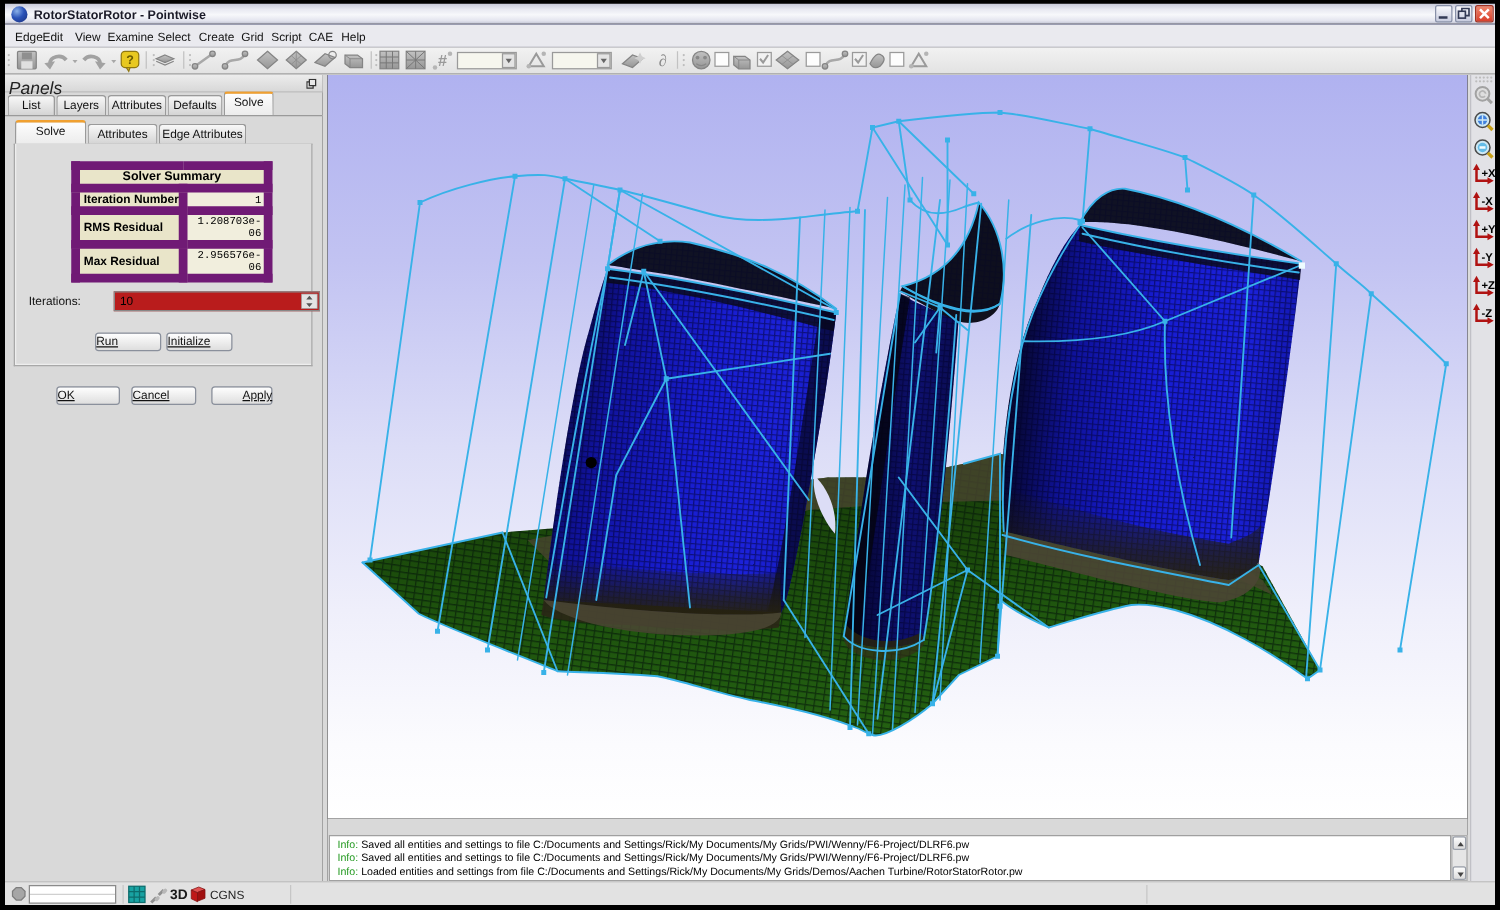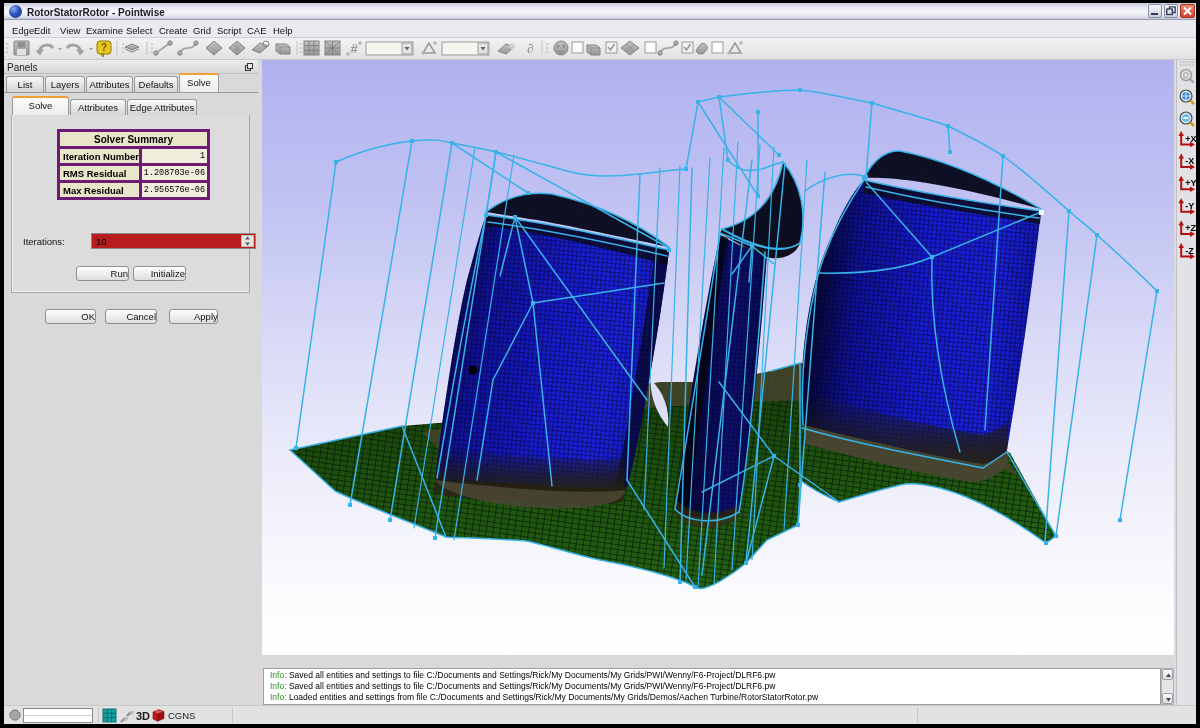--- a/index.html
+++ b/index.html
@@ -19,41 +19,41 @@
 #btn-close { left:1180px; width:15px; background:linear-gradient(180deg,#f0876d,#d8402c); border-color:#a03020; color:#fff; font-weight:bold;}
 
 #menubar { position:absolute; left:4px; top:20px; width:1192px; height:18px; background:#eaeaef; border-bottom:1px solid #d0d0d8;}
 #menubar span { position:absolute; top:5px; font-size:9.5px; color:#111; }
 
 #toolbar { position:absolute; left:4px; top:38px; width:1192px; height:22px;
   background:linear-gradient(180deg,#f2f2f2,#e2e2e2); border-bottom:1px solid #c6c6c6;}
 
 #panel { position:absolute; left:4px; top:60px; width:254px; height:645px; background:#d9d9d9; }
 #paneltitle { position:absolute; left:0; top:0; width:254px; height:14px; background:linear-gradient(180deg,#ececec,#d8d8d8); border-bottom:1px solid #bdbdbd; }
-#paneltitle .t { position:absolute; left:3px; top:2px; font-size:10px; color:#222; }
+#paneltitle .t { position:absolute; left:3px; top:2px; font-size:14px; color:#222;font-style:italic; }
 .tab { position:absolute; font-size:9.5px; color:#111; text-align:center; white-space:nowrap;
   background:linear-gradient(180deg,#f8f8f8,#d4d4d4); border:1px solid #9a9a9a; border-bottom:none;
   border-radius:3px 3px 0 0; height:16px; line-height:15px; top:16px;}
 .tab.active { background:#ececec; border-top:2px solid #f0a030; height:19px; top:13px; line-height:16px; z-index:3; background:linear-gradient(180deg,#fdfdfd,#ececec);}
 .tabline { position:absolute; left:0px; top:32px; width:254px; height:1px; background:#9a9a9a; }
 .tab2 { top:39px; }
 .tab2.active { top:36px; }
 .tabline2 { position:absolute; left:7px; top:55px; width:239px; height:1px; background:#9a9a9a; }
 #groupbox { position:absolute; left:7px; top:55px; width:239px; height:178px; border:1px solid #a8a8a8; border-top:none; background:#dcdcdc; box-shadow: inset 1px -1px 0 #eeeeee;}
 
 #stable { position:absolute; left:53px; top:69px; border-collapse:collapse; }
-#stable td { border:3px solid #701a75; font-size:9.5px; height:17px; padding:0;}
+#stable td { border:7px solid #701a75; font-size:9.5px; height:17px; padding:0;}
 #stable .hd { background:#e9e5c9; font-weight:bold; text-align:center; width:148px; font-size:10px;}
 #stable .lb { background:#e9e5c9; font-weight:bold; width:80px; padding-left:3px; white-space:nowrap;}
 #stable .vl { background:#f1eedd; font-family:"Liberation Mono", monospace; font-size:8.5px; text-align:right; width:68px; padding-right:2px;}
 #iterlabel { position:absolute; left:19px; top:176px; font-size:9.5px; color:#111;}
 #itercombo { position:absolute; left:87px; top:173px; width:165px; height:16px; background:#b91c1c; border:1px solid #888; }
 #itercombo .v { position:absolute; left:4px; top:2px; font-size:9.5px; }
-.pbtn { position:absolute; font-size:9.5px; color:#111; text-align:right;
-  background:linear-gradient(180deg,#fefefe,#dedede); border:1px solid #8a909c; border-radius:3px; height:15px; line-height:14px;}
+.pbtn { position:absolute; font-size:9.5px; color:#111; text-align:left;
+  background:linear-gradient(180deg,#fefefe,#dedede); border:1px solid #8a909c; border-radius:3px; height:15px; line-height:14px;text-decoration:underline;}
 
 #viewport { position:absolute; left:262px; top:60px; width:912px; height:595px; }
 
 #rtools { position:absolute; left:1176px; top:60px; width:20px; height:645px; background:#e2e2e6; border-left:1px solid #c0c0c6;}
 
 #messages { position:absolute; left:262px; top:655px; width:912px; height:50px; background:#d9d9d9;}
 #msgtitle { position:absolute; left:0; top:0; width:912px; height:13px; background:linear-gradient(180deg,#ececec,#d8d8d8); border-bottom:1px solid #bdbdbd;}
 #msgtitle .t { position:absolute; left:3px; top:1px; font-size:9.5px; color:#222;}
 #msglist { position:absolute; left:1px; top:13px; width:898px; height:37px; background:#fff; border:1px solid #a0a0a0; font-size:8.5px; white-space:nowrap; overflow:hidden; padding-top:1px;}
 #msglist div { height:11px; line-height:11px; padding-left:6px; color:#000;}

